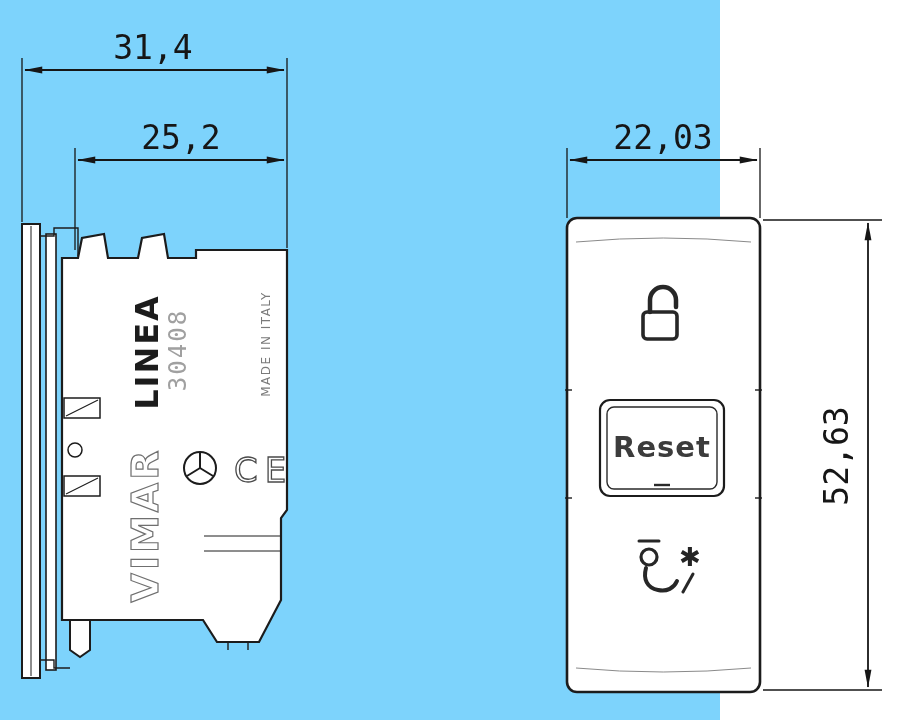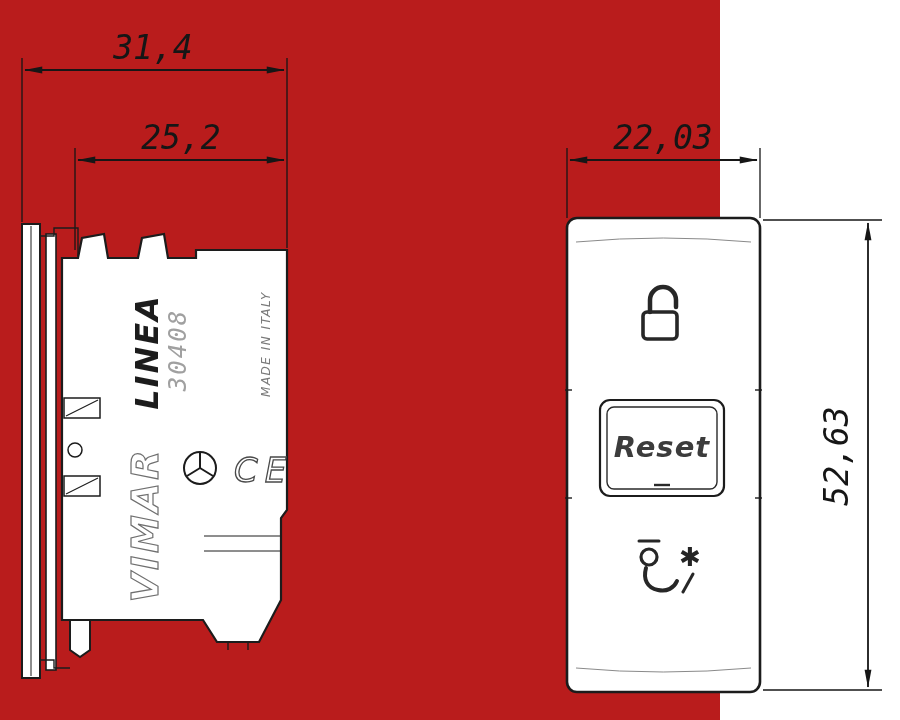--- a/index.html
+++ b/index.html
@@ -1,17 +1,17 @@
 <!DOCTYPE html>
 <html><head>
 <meta charset="utf-8">
 <style>
   html,body{margin:0;padding:0;background:#ffffff;}
   body{width:900px;height:720px;overflow:hidden;font-family:"DejaVu Sans",sans-serif;}
-  .stage{width:720px;height:720px;position:relative;background:#b91c1c;font-style:italic;}
+  .stage{width:720px;height:720px;position:relative;background:#7dd3fc;}
   svg{display:block;}
   .dim-label{font-family:"DejaVu Sans Mono",monospace;font-size:33px;fill:#161616;}
   .series-label{font-family:"DejaVu Sans",sans-serif;font-weight:bold;font-size:32px;letter-spacing:2px;fill:#1c1c1c;}
   .model-label{font-family:"DejaVu Sans Mono",monospace;font-size:24px;letter-spacing:2px;fill:#a0a0a0;}
   .madein-label{font-family:"DejaVu Sans",sans-serif;font-size:12px;letter-spacing:1.5px;fill:#7a7a7a;}
   .brand-label{font-family:"DejaVu Sans",sans-serif;font-weight:bold;font-size:38px;letter-spacing:3px;fill:none;stroke:#6f6f6f;stroke-width:1.2px;}
   .ce-label{font-family:"DejaVu Sans",sans-serif;font-size:34px;letter-spacing:7px;fill:none;stroke:#4a4a4a;stroke-width:1.3px;}
   .reset-label{font-family:"DejaVu Sans",sans-serif;font-weight:bold;font-size:29px;letter-spacing:1px;fill:#3c3c3c;}
   .asterisk-label{font-family:"DejaVu Sans",sans-serif;font-size:26px;fill:#242424;}
 </style>

